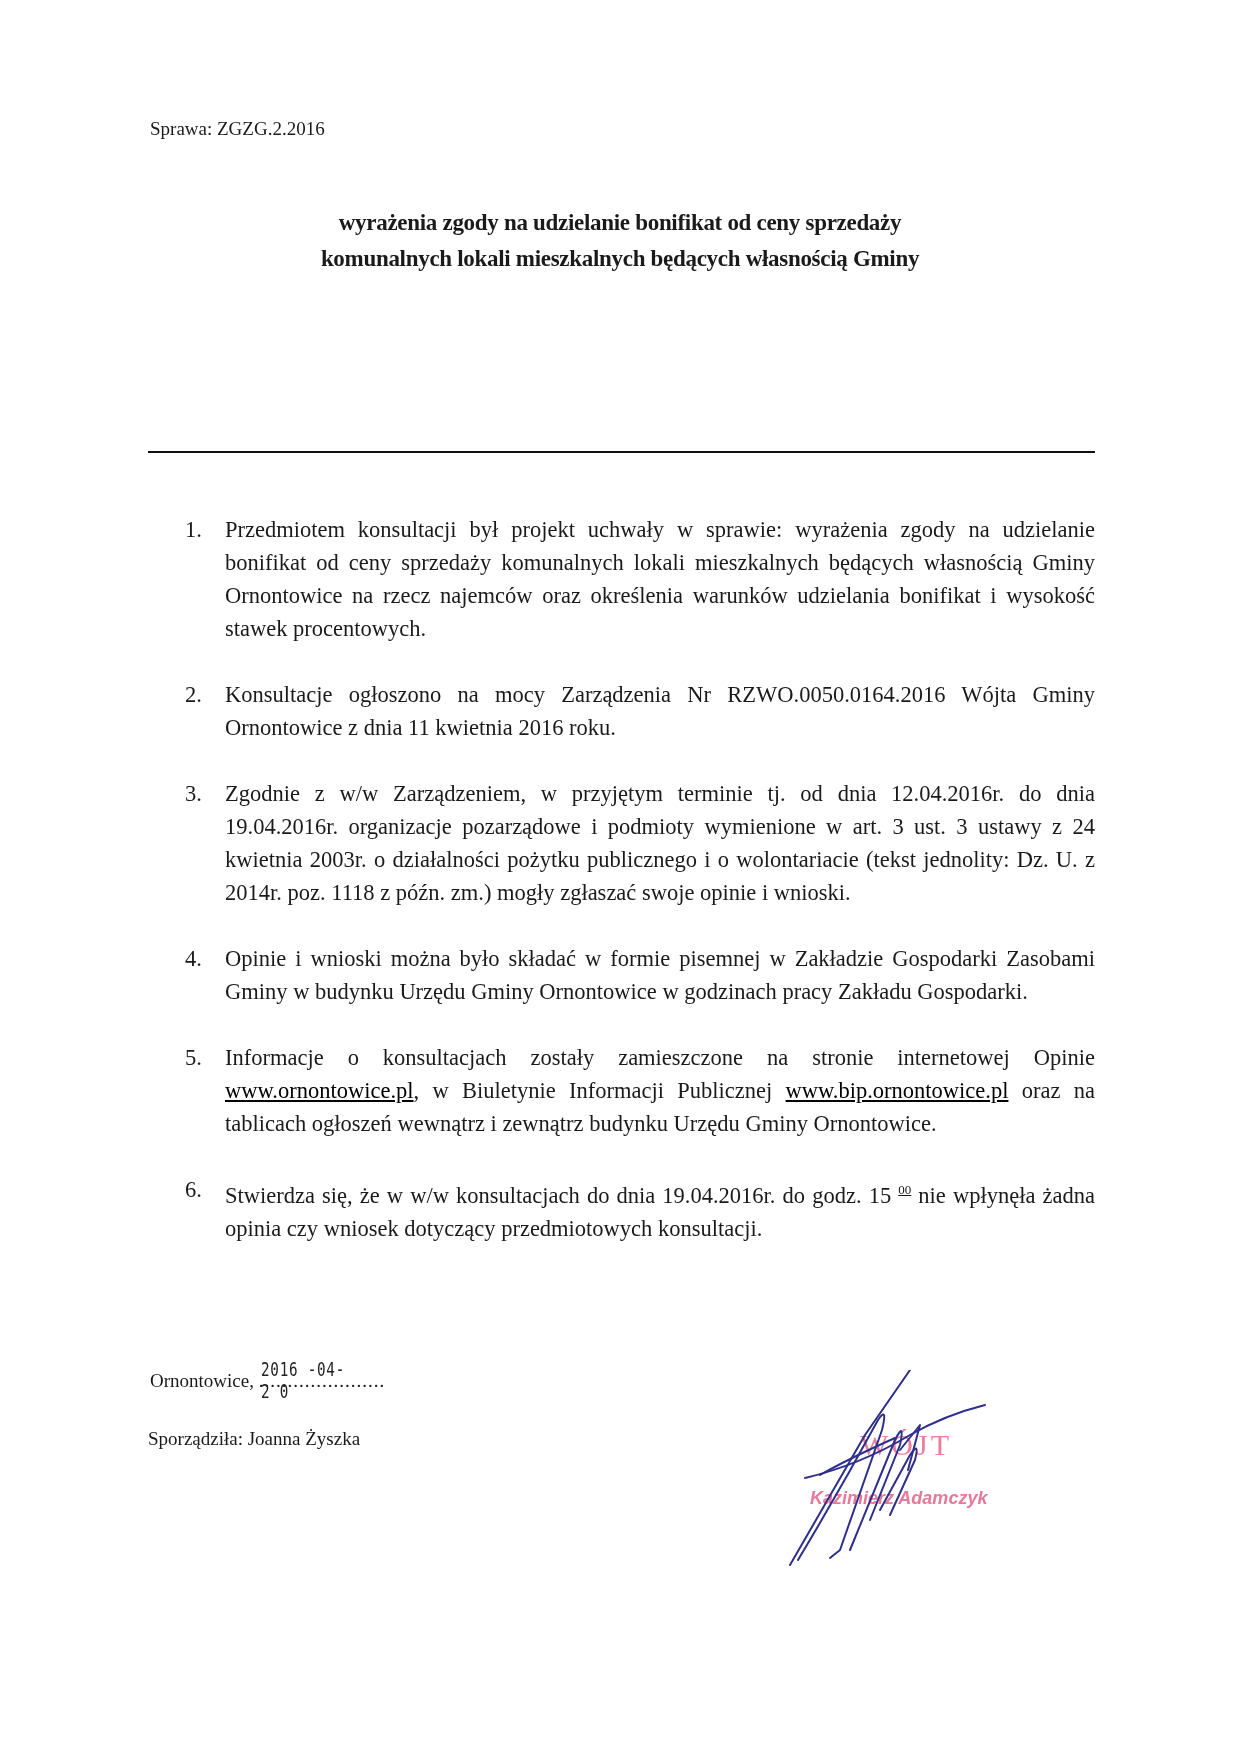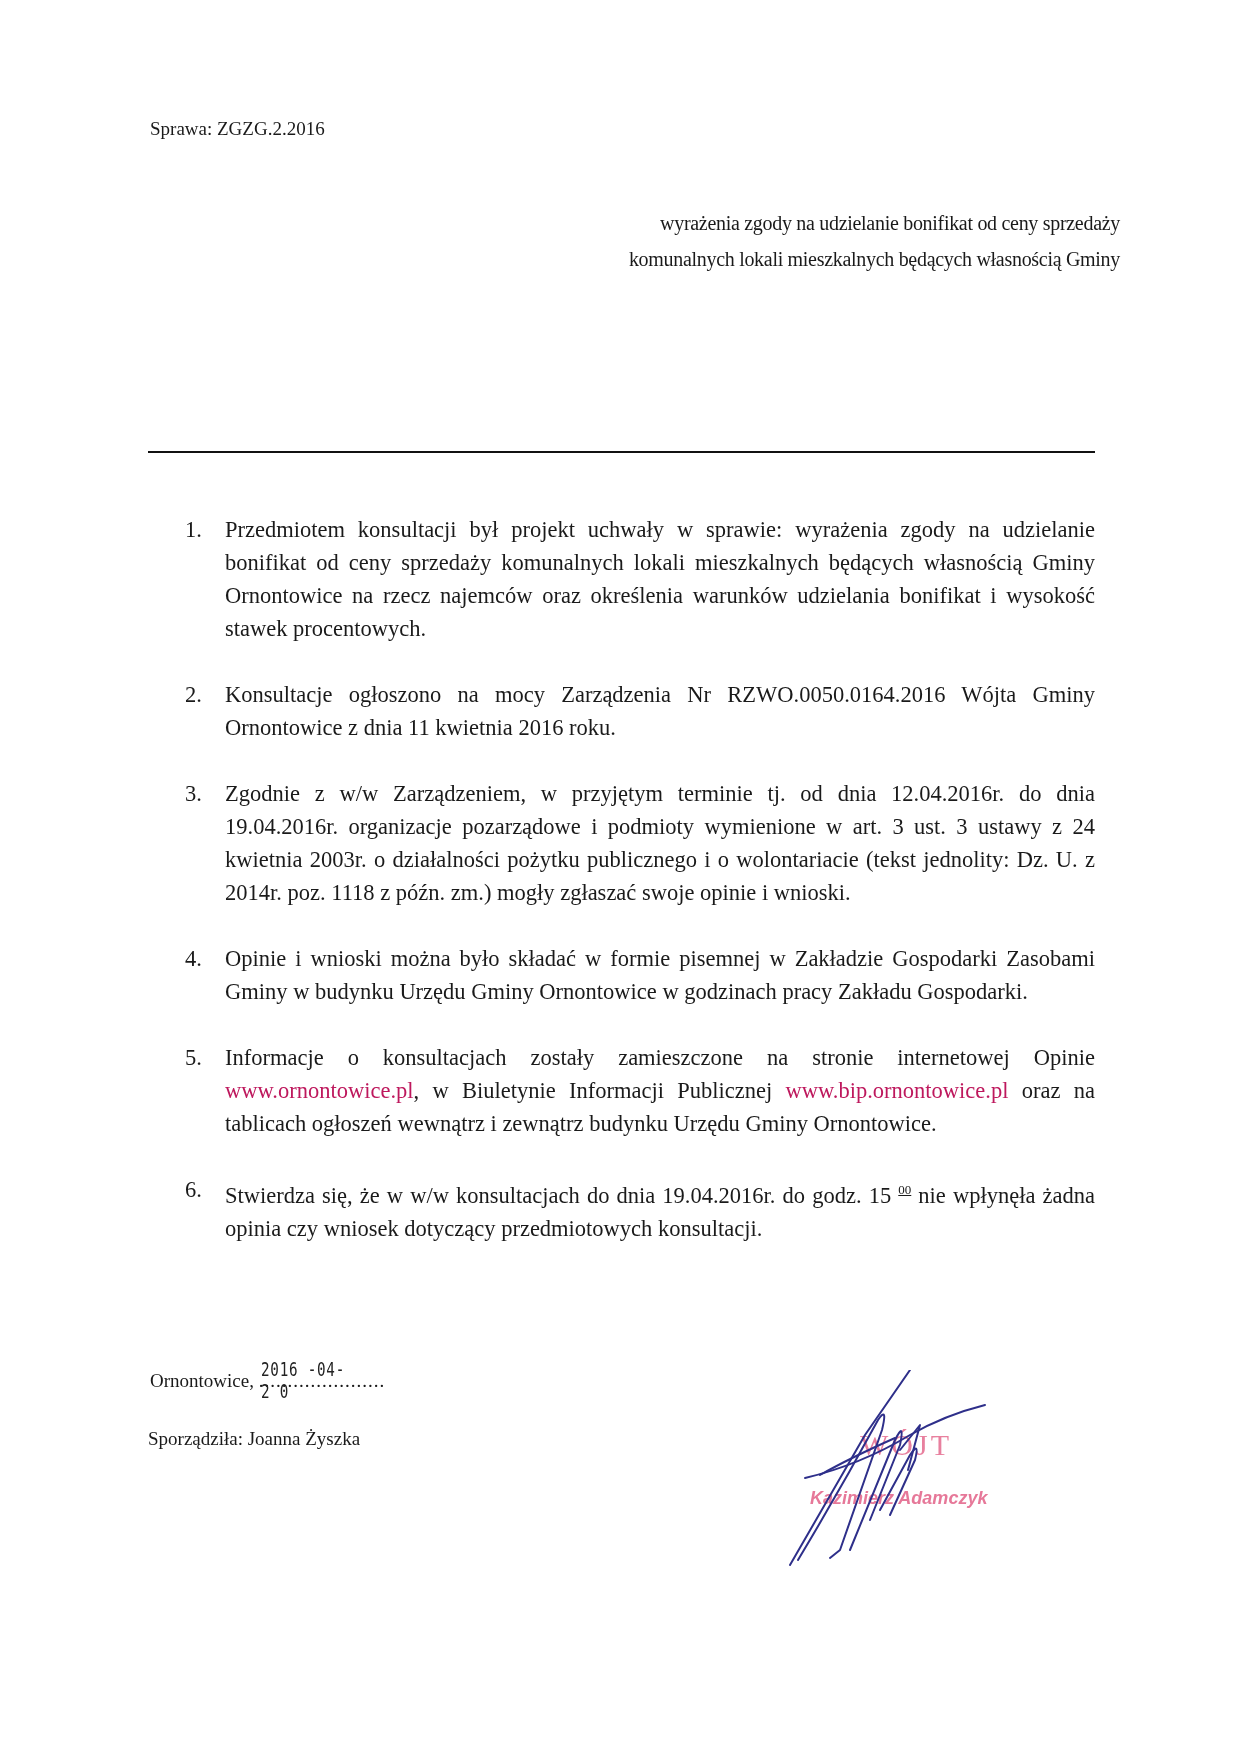--- a/index.html
+++ b/index.html
@@ -1,27 +1,27 @@
 <!DOCTYPE html>
 <html><head>
   <meta charset="utf-8">
   <style>
     html, body { margin: 0; padding: 0; background: #ffffff; }
     body { width: 1240px; height: 1754px; position: relative; overflow: hidden;
            font-family: "Liberation Serif", "DejaVu Serif", serif; color: #1a1a1a; }
     .case-ref { position: absolute; left: 150px; top: 118px; font-size: 19px; }
     .title-block { position: absolute; left: 120px; width: 1000px; top: 205px; text-align: center; }
     .title-upper { font-size: 29px; line-height: 37px; letter-spacing: -0.3px; }
-    .title-lower { font-size: 20px; line-height: 36px; font-weight: normal; letter-spacing: -0.3px; text-align: right; }
+    .title-lower { font-size: 23px; line-height: 36px; font-weight: bold; letter-spacing: -0.3px; }
     .rule { position: absolute; left: 148px; width: 947px; top: 451px; height: 0; border-top: 2px solid #111; }
     .list { position: absolute; left: 185px; width: 910px; top: 513px; margin: 0; padding: 0; list-style: none; }
     .list-item { position: relative; padding-left: 40px; font-size: 22.5px; line-height: 33px;
                  text-align: justify; margin-bottom: 33px; }
     .list-item .num { position: absolute; left: 0; top: 0; }
-    .link { color: #be185d; }
+    .link { text-decoration: underline; color: #000000; }
     .sup { font-size: 13px; vertical-align: super; text-decoration: underline; }
     .place-date { position: absolute; left: 150px; top: 1370px; font-size: 19px; }
     .dots { letter-spacing: 1px; }
     .stamp-date { position: absolute; left: 120px; top: -12px; font-family: "DejaVu Sans Mono", monospace;
                   font-size: 19px; letter-spacing: 1px; color: #222; transform: scaleX(0.75); transform-origin: left; }
     .date-wrap { position: relative; display: inline-block; }
     .prepared-by { position: absolute; left: 148px; top: 1428px; font-size: 19px; }
     .signature-area { position: absolute; left: 770px; top: 1370px; width: 260px; height: 220px; }
     .stamp-title { position: absolute; left: 90px; top: 58px; font-size: 30px; color: #e46a8e; letter-spacing: 3px;
                    font-family: "Liberation Serif", serif; opacity: 0.85; }

